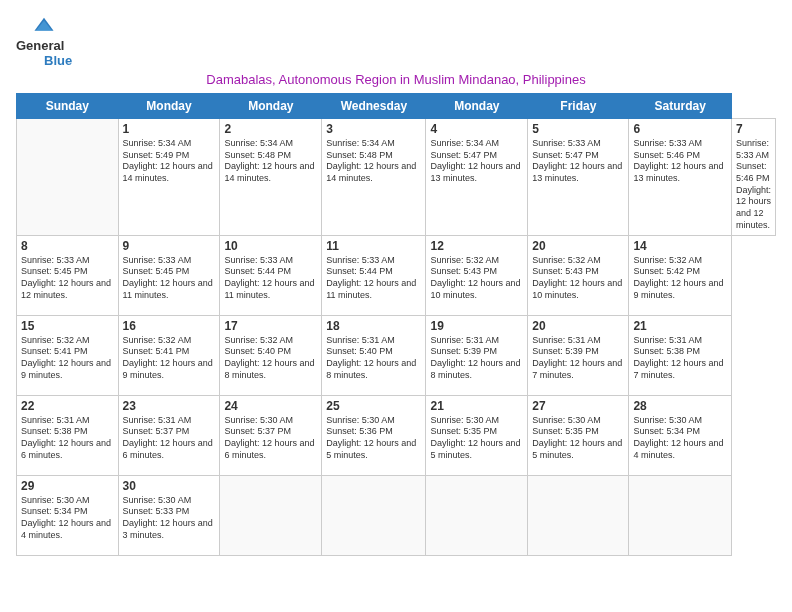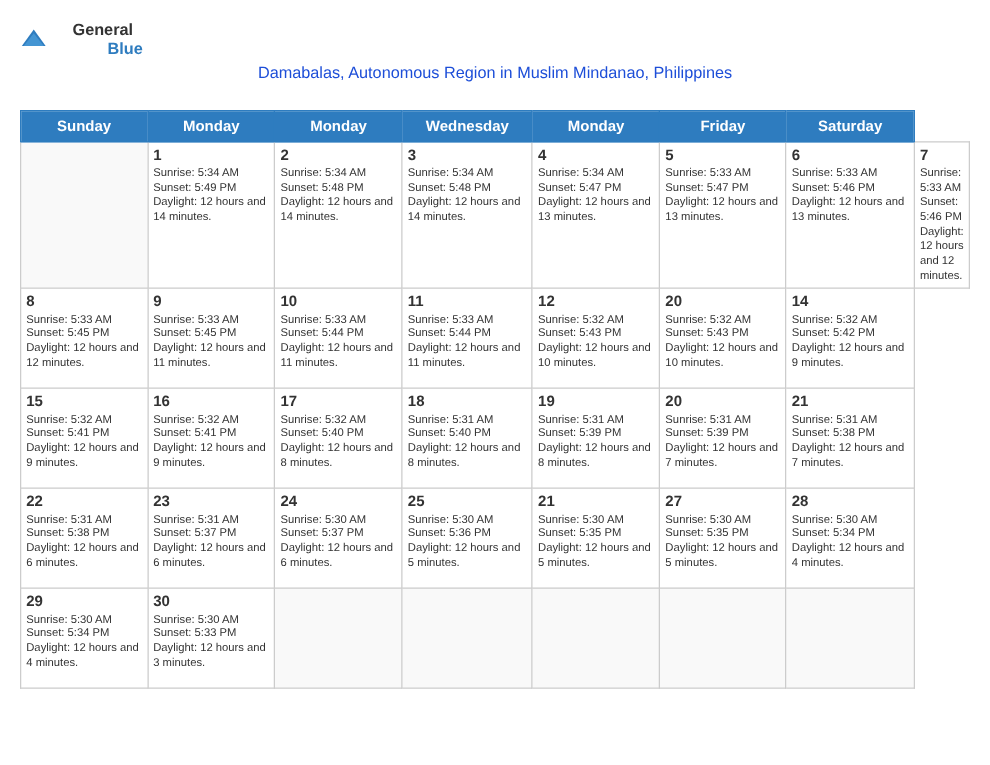--- a/index.html
+++ b/index.html
@@ -12,37 +12,38 @@
     }
     .header-area {
       display: flex;
       justify-content: space-between;
       align-items: flex-start;
       margin-bottom: 4px;
     }
     .logo {
       display: flex;
       align-items: center;
-      gap: 20px;
+      gap: 4px;
+      flex-direction: column;
     }
     .logo-icon {
       width: 22px;
       height: 18px;
     }
     .month-title {
       font-size: 32px;
       font-weight: bold;
       color: #333;
       text-align: right;
     }
     .subtitle {
       text-align: center;
       font-size: 13px;
-      color: #1d4ed8;
-      margin-bottom: 23px;
+      color: #a21caf;
+      margin-bottom: 6px;
     }
     table {
       width: 100%;
       border-collapse: collapse;
       font-size: 10px;
       padding-left: 20px;
     }
     thead tr th {
       background: #2e7cbf;
       color: #fff;

